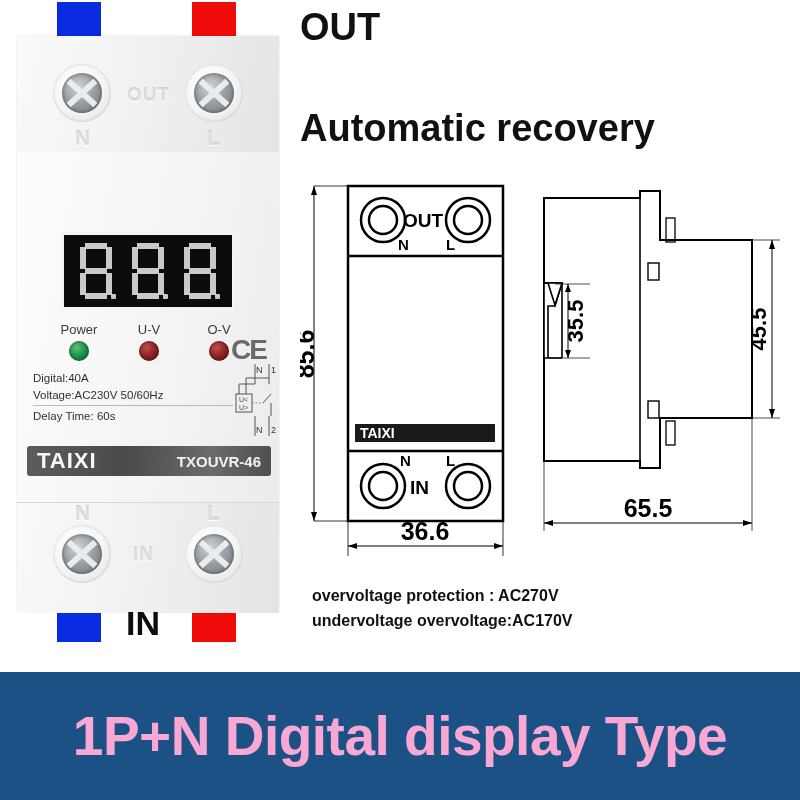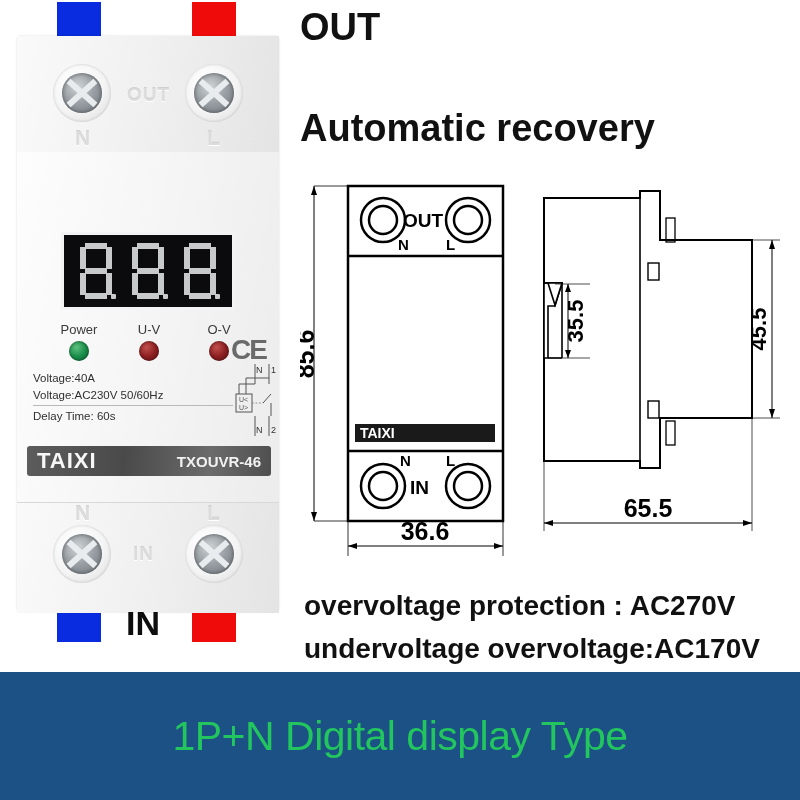--- a/index.html
+++ b/index.html
@@ -188,33 +188,33 @@
   #heading-recovery {
     left: 300px; top: 74px;
     font-size: 38px; font-weight: bold; white-space: nowrap; margin-top: 33px;
   }
 
   
   #tech-drawings { left: 300px; top: 168px; width: 500px; height: 400px; }
 
   
   #protection-notes {
-    left: 304px; top: 584px; width: 470px;
-    font-size: 28px; font-weight: bold; line-height: 1.55;
+    left: 312px; top: 584px; width: 470px;
+    font-size: 16px; font-weight: bold; line-height: 1.55;
     font-family: "Liberation Sans", sans-serif;
   }
 
   
   #bottom-banner {
     left: 0px; top: 672px; width: 800px; height: 128px;
     background: #1b5185;
     display: flex; align-items: center; justify-content: center;
   }
   #banner-text {
-    color: #22c55e; font-size: 41px; font-weight: normal;
+    color: #f9a8d4; font-size: 55px; font-weight: bold;
     font-family: "Liberation Sans", sans-serif; white-space: nowrap;
     letter-spacing: -0.5px;
   }
 </style>
 </head>
 <body>
 
 <div class="abs" id="product-photo">
 
   <div class="wire blue" id="wire-top-n"></div>
@@ -283,21 +283,21 @@
         <div class="led-item">
           <div class="led-label">O-V</div>
           <div class="led-lamp red"></div>
         </div>
       </div>
 
       <div id="ce-mark">CE</div>
 
       <div id="spec-block">
         <div class="spec-group">
-          <div>Voltage:40A</div>
+          <div>Digital:40A</div>
           <div>Voltage:AC230V  50/60Hz</div>
         </div>
         <div class="spec-group">
           <div>Delay Time: 60s</div>
         </div>
       </div>
 
       <svg id="mini-schematic" width="44" height="72" viewBox="0 0 44 72">
         <line x1="20" y1="0" x2="20" y2="20" stroke="#555" stroke-width="1"></line>
         <line x1="34" y1="0" x2="34" y2="20" stroke="#555" stroke-width="1"></line>

